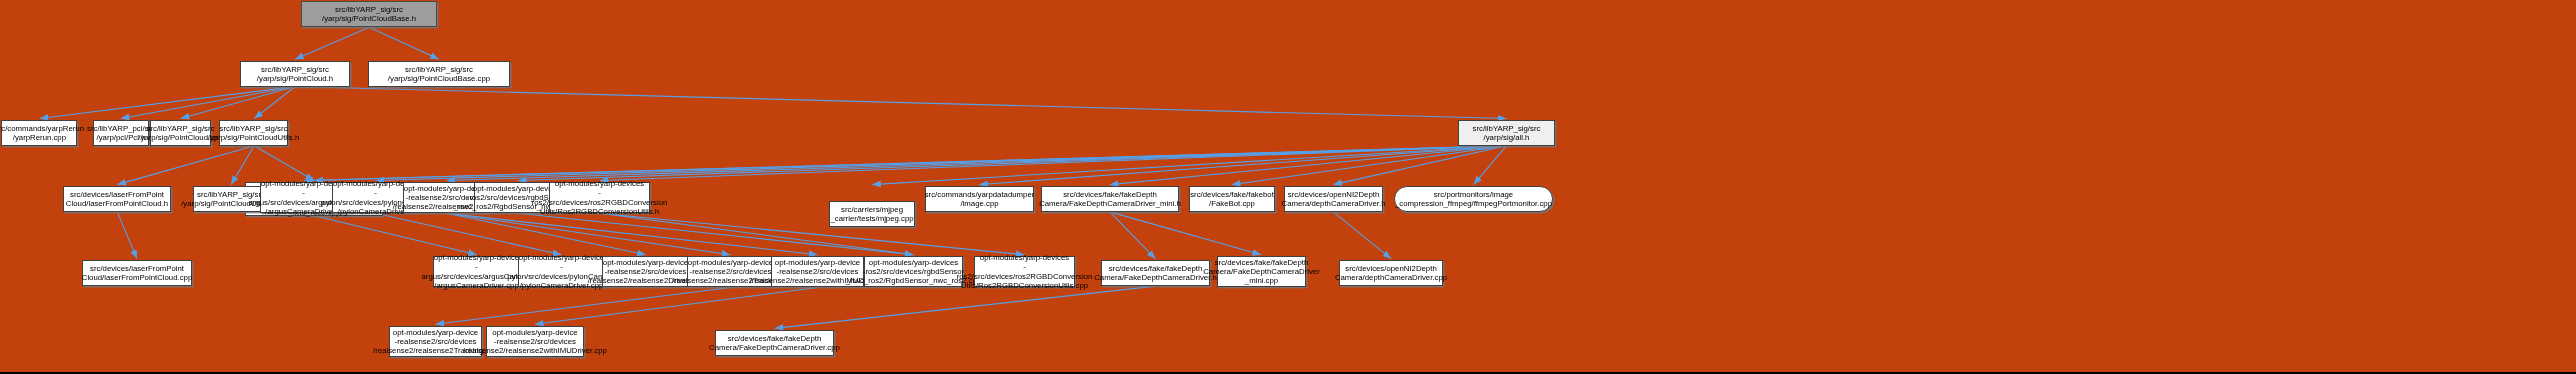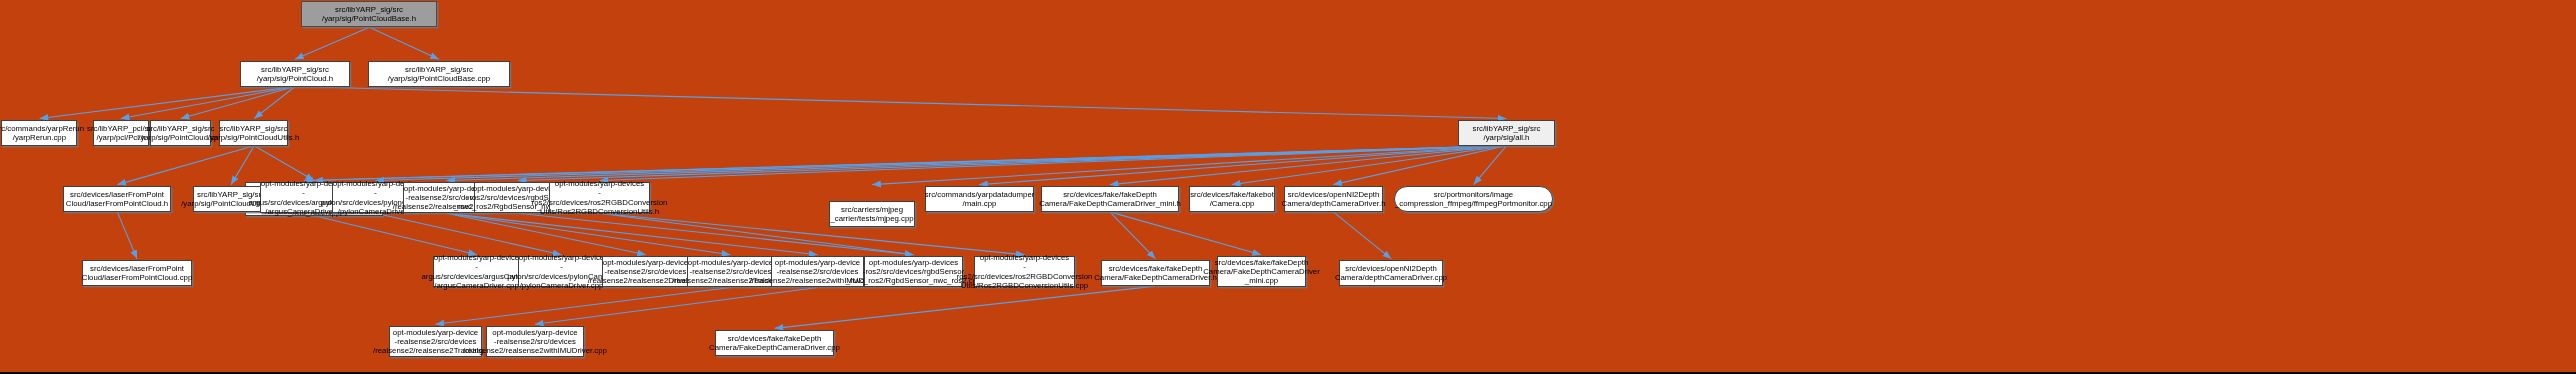--- a/index.html
+++ b/index.html
@@ -101,25 +101,25 @@
 /realsense2/realsense2Driver.h</div>
       <div class="node " style="left: 474px; top: 182px; width: 87px; height: 31px;">opt-modules/yarp-devices
 -ros2/src/devices/rgbdSensor
 _nwc_ros2/RgbdSensor_nwc_ros2.h</div>
       <div class="node " style="left: 549px; top: 182px; width: 101px; height: 31px;">opt-modules/yarp-devices
 -ros2/src/devices/ros2RGBDConversion
 Utils/Ros2RGBDConversionUtils.h</div>
       <div class="node " style="left: 829px; top: 186px; width: 86px; height: 26px; margin-top: 15px;">src/carriers/mjpeg
 _carrier/tests/mjpeg.cpp</div>
       <div class="node " style="left: 925px; top: 186px; width: 109px; height: 26px;">src/commands/yarpdatadumper
-/main.cpp</div>
+/image.cpp</div>
       <div class="node " style="left: 1041px; top: 186px; width: 138px; height: 26px;">src/devices/fake/fakeDepth
 Camera/FakeDepthCameraDriver_mini.h</div>
       <div class="node " style="left: 1189px; top: 186px; width: 86px; height: 26px;">src/devices/fake/fakebot
-/Camera.cpp</div>
+/FakeBot.cpp</div>
       <div class="node " style="left: 1284px; top: 186px; width: 99px; height: 26px;">src/devices/openNI2Depth
 Camera/depthCameraDriver.h</div>
       <div class="node " style="left: 1394px; top: 186px; width: 159px; height: 26px; border-radius: 13px;">src/portmonitors/image
 _compression_ffmpeg/ffmpegPortmonitor.cpp</div>
       <div class="node " style="left: 82px; top: 260px; width: 110px; height: 26px;">src/devices/laserFromPoint
 Cloud/laserFromPointCloud.cpp</div>
       <div class="node " style="left: 433px; top: 256px; width: 87px; height: 31px;">opt-modules/yarp-device
 -argus/src/devices/argusCamera
 /argusCameraDriver.cpp</div>
       <div class="node " style="left: 518px; top: 256px; width: 87px; height: 31px;">opt-modules/yarp-device

